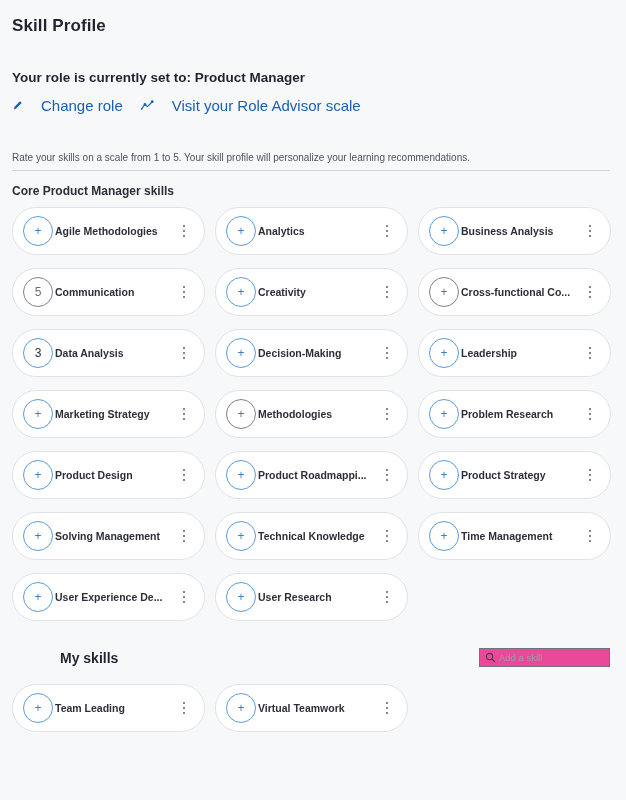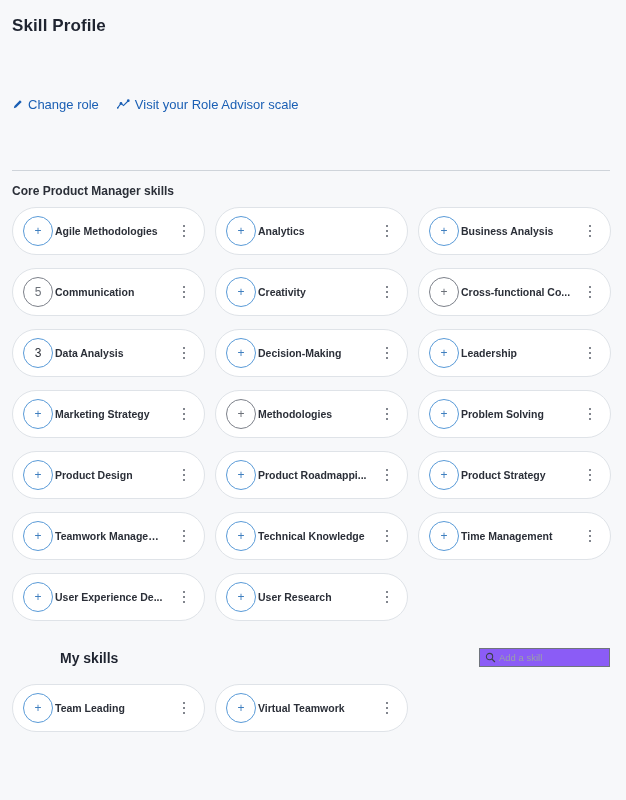--- a/index.html
+++ b/index.html
@@ -47,22 +47,22 @@
     position: absolute;
     left: 12px;
     top: 97px;
     display: flex;
     align-items: center;
     gap: 18px;
   }
   .role-link {
     display: flex;
     align-items: center;
-    gap: 5px;
-    font-size: 13px;
+    gap: 18px;
+    font-size: 15px;
     color: #1a5fb4;
     text-decoration: none;
     cursor: pointer;
     white-space: nowrap;
   }
   .role-link .lbl { color: #1a5fb4; }
   .icon-svg { display: block; }
 
   
   .skills-heading {
@@ -197,21 +197,21 @@
     font-weight: bold;
     color: #1f2430;
     padding-left: 48px;
   }
   .search-box {
     position: absolute;
     left: 479px;
     top: 648px;
     width: 131px;
     height: 19px;
-    background: #8b5cf6;
+    background: #ec4899;
     border: 1px solid #6f747c;
     display: flex;
     align-items: center;
     padding: 0 12px 0 5px;
   }
   .search-box .mag {
     width: 11px;
     min-width: 11px;
     height: 11px;
     margin-right: 3px;
@@ -230,20 +230,21 @@
   }
   .search-box input::placeholder { color: #9aa0a8; }
 </style>
 </head>
 <body>
 
 <div class="page">
 
   <div class="page-title">Skill Profile</div>
 
+  <div class="role-heading">Your role is currently set to: Product Manager</div>
 
   <div class="role-links">
     <a class="role-link">
       <span>
         <svg class="icon-svg" width="11" height="11" viewBox="0 0 16 16" fill="none">
           <path d="M11.6 1.9l2.5 2.5-8.1 8.1-3.3.8.8-3.3 8.1-8.1z" fill="#1a5fb4"></path>
         </svg>
       </span>
       <span class="lbl">Change role</span>
     </a>
@@ -253,20 +254,21 @@
           <path d="M1 11.5 L5.5 5.5 L9 8.5 L16 1.5" stroke="#1a5fb4" stroke-width="1.6" fill="none"></path>
           <circle cx="5.5" cy="5.5" r="1.9" fill="#1a5fb4"></circle>
           <circle cx="15.6" cy="1.8" r="1.9" fill="#1a5fb4"></circle>
           <circle cx="1" cy="11.6" r="1.3" fill="#1a5fb4"></circle>
         </svg>
       </span>
       <span class="lbl">Visit your Role Advisor scale</span>
     </a>
   </div>
 
+  <div class="skills-sub">Rate your skills on a scale from 1 to 5. Your skill profile will personalize your learning recommendations.</div>
   <div class="divider"></div>
   <div class="group-label">Core Product Manager skills</div>
 
   <div class="card-grid" id="core-grid">
       <div class="skill-card">
         <div class="rate-circle">+</div>
         <div class="skill-name">Agile Methodologies</div>
         <div class="kebab">
           <i></i>
           <i></i>
@@ -358,21 +360,21 @@
         <div class="rate-circle muted">+</div>
         <div class="skill-name">Methodologies</div>
         <div class="kebab">
           <i></i>
           <i></i>
           <i></i>
         </div>
       </div>
       <div class="skill-card">
         <div class="rate-circle">+</div>
-        <div class="skill-name">Problem Solving</div>
+        <div class="skill-name">Problem Research</div>
         <div class="kebab">
           <i></i>
           <i></i>
           <i></i>
         </div>
       </div>
       <div class="skill-card">
         <div class="rate-circle">+</div>
         <div class="skill-name">Product Design</div>
         <div class="kebab">
@@ -394,21 +396,21 @@
         <div class="rate-circle">+</div>
         <div class="skill-name">Product Strategy</div>
         <div class="kebab">
           <i></i>
           <i></i>
           <i></i>
         </div>
       </div>
       <div class="skill-card">
         <div class="rate-circle">+</div>
-        <div class="skill-name">Teamwork Management</div>
+        <div class="skill-name">Solving Management</div>
         <div class="kebab">
           <i></i>
           <i></i>
           <i></i>
         </div>
       </div>
       <div class="skill-card">
         <div class="rate-circle">+</div>
         <div class="skill-name">Technical Knowledge</div>
         <div class="kebab">

